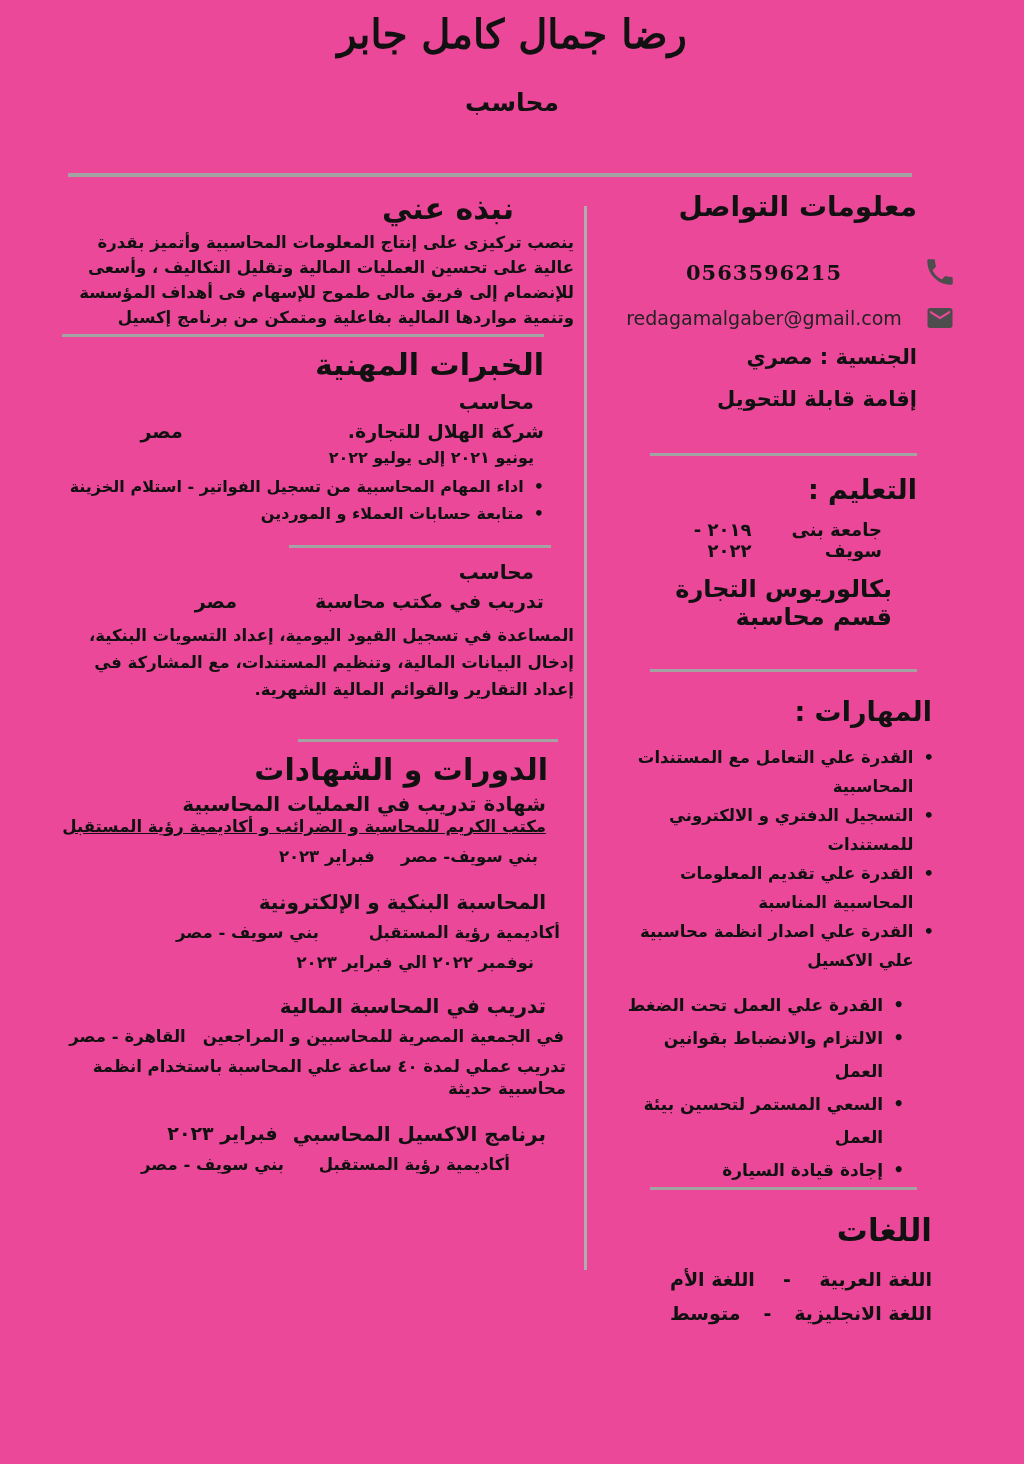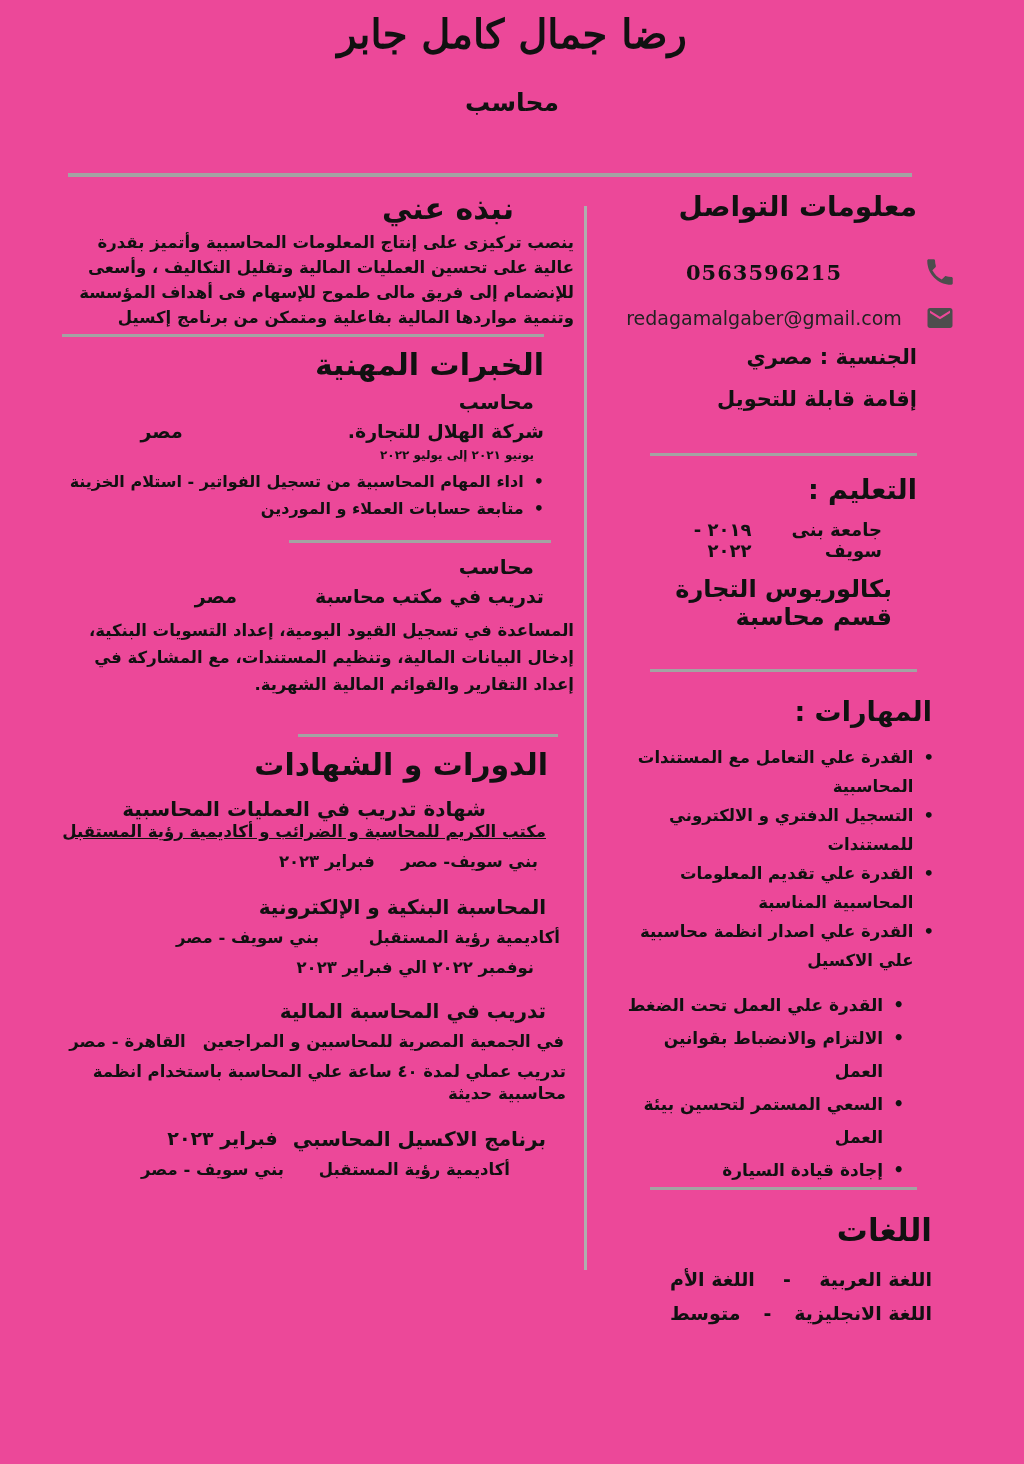--- a/index.html
+++ b/index.html
@@ -69,31 +69,31 @@
   .lang-row { display:flex; justify-content:space-between; padding:0 30px 0 60px; font-size:19px; font-weight:700; line-height:34px; }
   
   .about-heading { margin-top:4px; padding-right:60px; font-size:30px; font-weight:700; }
   .about-text { margin-top:4px; font-size:16.5px; font-weight:700; line-height:25px; text-align:right; }
   .m-d1 { margin-top:4px; }
   .exp-heading { margin-top:10px; padding-right:30px; font-size:30px; font-weight:700; }
   .job-heading { margin-top:8px; padding-right:40px; font-size:20px; font-weight:700; }
   .company-row { margin-top:6px; padding-right:30px; display:flex; font-size:19px; font-weight:700; }
   .country-1 { margin-right:165px; }
   .country-2 { margin-right:78px; }
-  .period { margin-top:6px; padding-right:40px; font-size:12px; font-weight:700; }
+  .period { margin-top:6px; padding-right:40px; font-size:16px; font-weight:700; }
   .job-bullets { margin-top:6px; padding-right:30px; }
   .job-bullets .bullet { font-size:16px; line-height:27px; font-weight:700; }
   .m-d2 { margin-top:18px; margin-right:23px; }
   .job2-title { margin-top:12px; }
   .job2-desc { margin-top:10px; font-size:16.5px; font-weight:700; line-height:27px; }
   .m-d3 { margin-top:36px; margin-right:16px; width:260px; }
   .courses-heading { margin-top:10px; padding-right:26px; font-size:30px; font-weight:700; }
   .course-title { font-size:20px; font-weight:700; padding-right:28px; }
   .course-line { font-size:16.5px; font-weight:700; line-height:22px; display:flex; }
-  .c1-title { margin-top:15px;text-align:center; }
+  .c1-title { margin-top:5px; }
   .c1-org { margin-top:0; padding-right:28px;text-decoration:underline; }
   .c1-line3 { margin-top:8px; padding-right:36px; }
   .c1-date { margin-right:26px; }
   .c2-title { margin-top:22px; }
   .c2-line2 { margin-top:8px; padding-right:14px; }
   .c2-loc { margin-right:50px; }
   .c2-date { margin-top:8px; padding-right:40px; }
   .c3-title { margin-top:20px; }
   .c3-line2 { margin-top:8px; padding-right:10px; }
   .c3-loc { margin-right:17px; }

